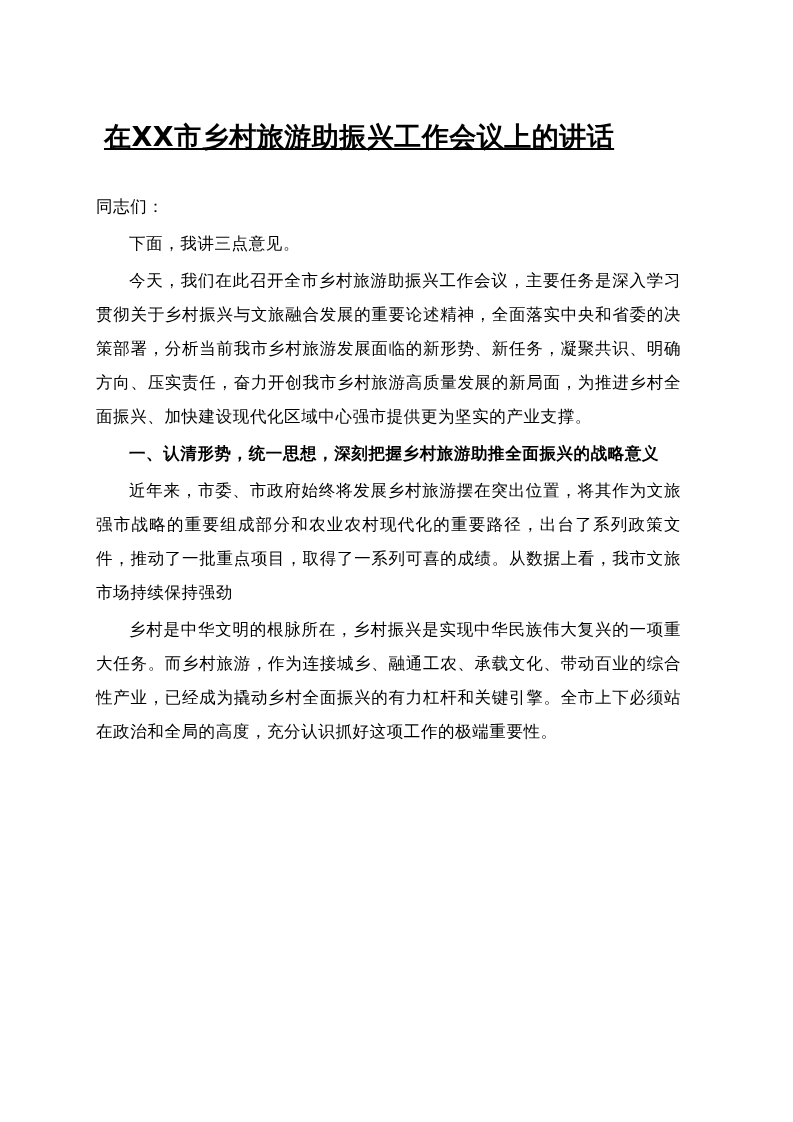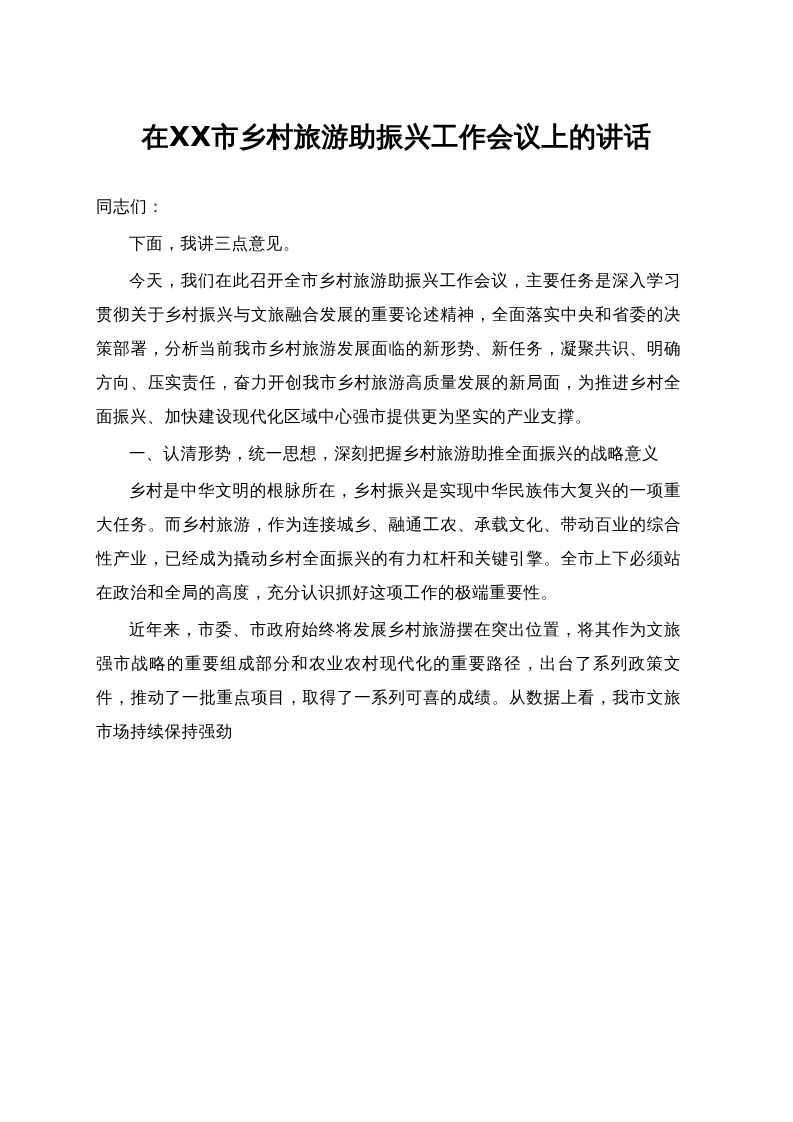--- a/index.html
+++ b/index.html
@@ -19,49 +19,49 @@
     width: 793px;
     height: 1122px;
     padding: 118px 96px 60px 96px;
     background: #ffffff;
   }
   .doc-title {
     font-family: "DejaVu Sans", "Liberation Sans", sans-serif;
     font-weight: bold;
     font-size: 27px;
     line-height: 38px;
-    text-align: center;
     letter-spacing: 0.5px;
     margin: 0 0 34px 0;
     padding: 0 8px;
+    text-decoration: underline;
   }
   .para {
     font-family: "DejaVu Sans", "Liberation Sans", sans-serif;
     font-size: 16.5px;
     line-height: 34px;
     text-align: justify;
     text-justify: inter-ideograph;
     letter-spacing: 0.6px;
     margin: 0 16px 3px 0;
   }
   .para.indent {
     text-indent: 33px;
   }
   .para.bold {
-    font-weight: normal;
+    font-weight: bold;
   }
   .para.noindent {
     text-indent: 0;
   }
 </style>
 </head>
 <body>
 
 <div class="page">
   <h1 class="doc-title">在XX市乡村旅游助振兴工作会议上的讲话</h1>
 
   <p class="para noindent">同志们：</p>
   <p class="para indent">下面，我讲三点意见。</p>
   <p class="para indent">今天，我们在此召开全市乡村旅游助振兴工作会议，主要任务是深入学习贯彻关于乡村振兴与文旅融合发展的重要论述精神，全面落实中央和省委的决策部署，分析当前我市乡村旅游发展面临的新形势、新任务，凝聚共识、明确方向、压实责任，奋力开创我市乡村旅游高质量发展的新局面，为推进乡村全面振兴、加快建设现代化区域中心强市提供更为坚实的产业支撑。</p>
   <p class="para indent bold">一、认清形势，统一思想，深刻把握乡村旅游助推全面振兴的战略意义</p>
+  <p class="para indent">近年来，市委、市政府始终将发展乡村旅游摆在突出位置，将其作为文旅强市战略的重要组成部分和农业农村现代化的重要路径，出台了系列政策文件，推动了一批重点项目，取得了一系列可喜的成绩。从数据上看，我市文旅市场持续保持强劲</p>
   <p class="para indent">乡村是中华文明的根脉所在，乡村振兴是实现中华民族伟大复兴的一项重大任务。而乡村旅游，作为连接城乡、融通工农、承载文化、带动百业的综合性产业，已经成为撬动乡村全面振兴的有力杠杆和关键引擎。全市上下必须站在政治和全局的高度，充分认识抓好这项工作的极端重要性。</p>
-  <p class="para indent">近年来，市委、市政府始终将发展乡村旅游摆在突出位置，将其作为文旅强市战略的重要组成部分和农业农村现代化的重要路径，出台了系列政策文件，推动了一批重点项目，取得了一系列可喜的成绩。从数据上看，我市文旅市场持续保持强劲</p>
 </div>
 
 </body></html>

